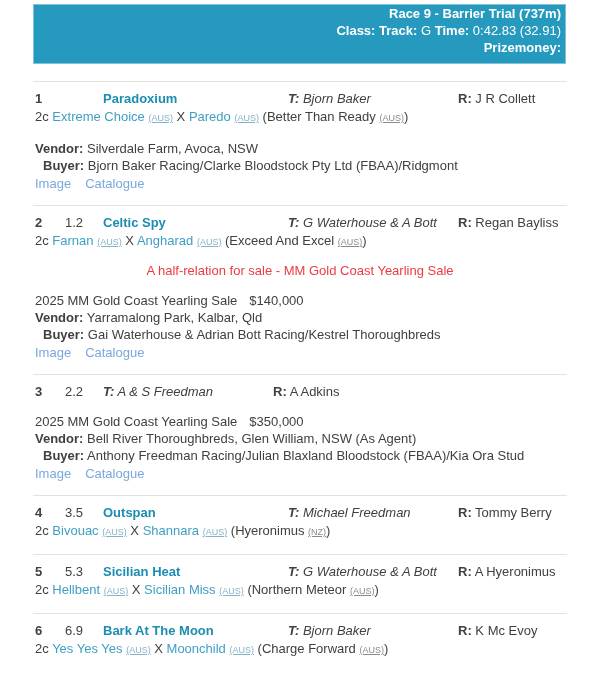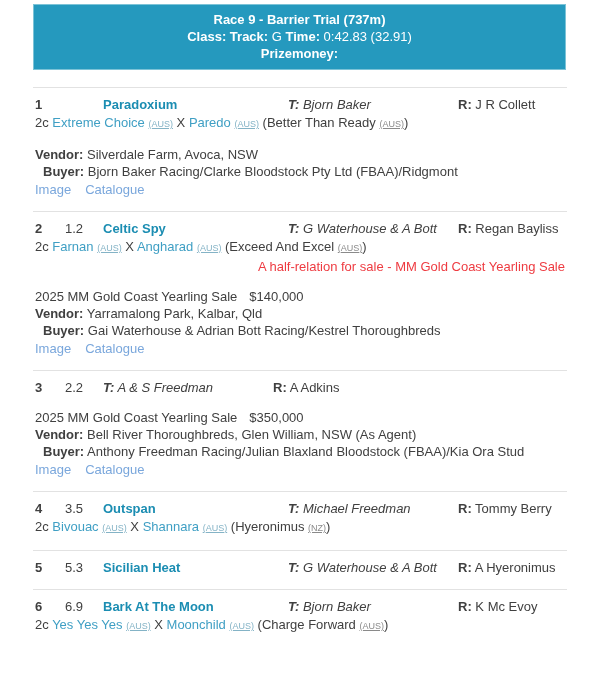--- a/index.html
+++ b/index.html
@@ -20,22 +20,22 @@
     font-family: "Liberation Sans", "DejaVu Sans", sans-serif;
     font-size: 13px;
   }
   b { font-weight: 700; }
 
   .banner {
     margin: 4px 34px 17px 33px;
     background: var(--banner-bg);
     border: 1px solid #7cc3d7;
     color: #fff;
-    text-align: center;
-    padding: 6px 4px 7px;
+    text-align: right;
+    padding: 0 4px 7px;
     line-height: 17px;
     font-weight: 700;
   }
   .banner .val { font-weight: 400; }
 
   .entries { margin: 0 33px; }
   .entry { border-top: 1px solid var(--divider); padding: 8px 2px 13px; }
 
   .entry-head { display: flex; line-height: 17px; }
   .num   { width: 30px; font-weight: 700; }
@@ -51,23 +51,23 @@
   .rider   { width: 107px; }
 
   .pedigree { line-height: 17px; margin-top: 1px; }
   .plink { color: var(--pedigree-link); text-decoration: none; cursor: pointer; }
   .cc { font-size: 9px; text-decoration: underline; }
   .cc.teal { color: #84b3c6; }
   .cc.dark { color: #8a8a8a; }
 
   .note {
     color: var(--note-red);
-    text-align: right;
+    text-align: center;
     line-height: 17px;
-    margin-top: 1px;
+    margin-top: 11px;
     text-decoration: none;
     display: block;
     cursor: pointer;
   }
 
   .saleblock { margin-top: 13px; line-height: 17px; }
   .price { margin-left: 12px; }
   .buyer-line { padding-left: 8px; }
   .doc-links { margin-top: 1px; }
   .doc-links a {
@@ -192,20 +192,30 @@
   </div>
 
   <div class="entry">
     <div class="entry-head">
       <span class="num">5</span>
       <span class="marg">5.3</span>
       <a class="horse-name">Sicilian Heat</a>
       <span class="trainer"><b>T:</b> <span>G Waterhouse &amp; A Bott</span></span>
       <span class="rider"><b>R:</b> <span>A Hyeronimus</span></span>
     </div>
+    <div class="pedigree">
+      <span>2c</span>
+      <a class="plink">Hellbent</a>
+      <span class="cc teal">(AUS)</span>
+      <span>X</span>
+      <a class="plink">Sicilian Miss</a>
+      <span class="cc teal">(AUS)</span>
+      <span>(Northern Meteor</span>
+      <span class="cc dark">(AUS)</span><span>)</span>
+    </div>
 
   </div>
 
   <div class="entry">
     <div class="entry-head">
       <span class="num">6</span>
       <span class="marg">6.9</span>
       <a class="horse-name">Bark At The Moon</a>
       <span class="trainer"><b>T:</b> <span>Bjorn Baker</span></span>
       <span class="rider"><b>R:</b> <span>K Mc Evoy</span></span>

